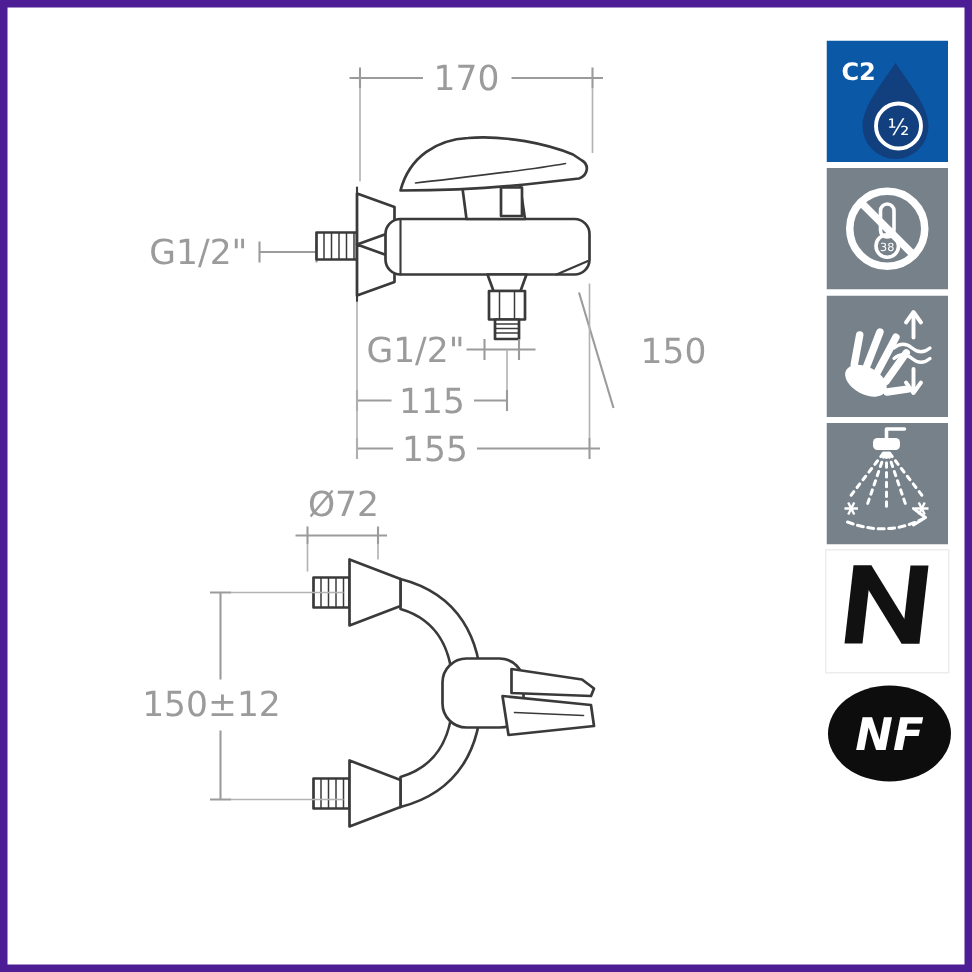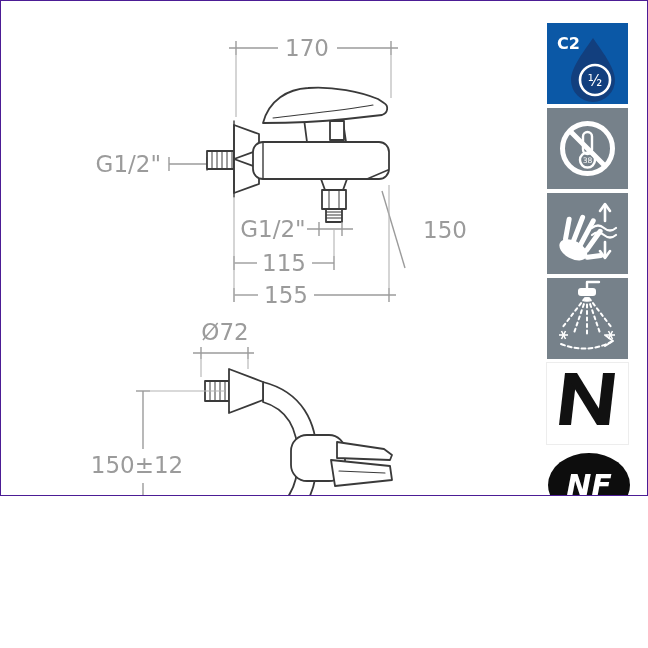--- a/index.html
+++ b/index.html
@@ -1,18 +1,18 @@
 <!DOCTYPE html>
 <html><head>
 <meta charset="utf-8">
 <style>
   html,body{margin:0;padding:0;background:#fff;}
   .page{
-    position:relative;width:648px;height:496px;background:#ffffff;
-    box-sizing:border-box;border:1px solid #4c1d95;overflow:hidden;
+    position:relative;width:648px;height:648px;background:#ffffff;
+    box-sizing:border-box;border:5px solid #4c1d95;overflow:hidden;
     font-family:"DejaVu Sans",sans-serif;
   }
   svg text{font-family:"DejaVu Sans",sans-serif;}
   .dim{stroke:#9b9b9b;stroke-width:1.4;fill:none;}
   .dimthin{stroke:#b3b3b3;stroke-width:1.1;fill:none;}
   .dimtxt{fill:#9b9b9b;font-size:23px;}
   .art{stroke:#3a3a3a;stroke-width:1.8;fill:#ffffff;stroke-linejoin:round;stroke-linecap:round;}
   .artline{stroke:#3a3a3a;stroke-width:1.4;fill:none;stroke-linecap:round;}
   .hatch{stroke:#3a3a3a;stroke-width:1;fill:none;}
   .icon-col{position:absolute;left:546px;top:22px;width:84px;display:flex;flex-direction:column;gap:4px;}

